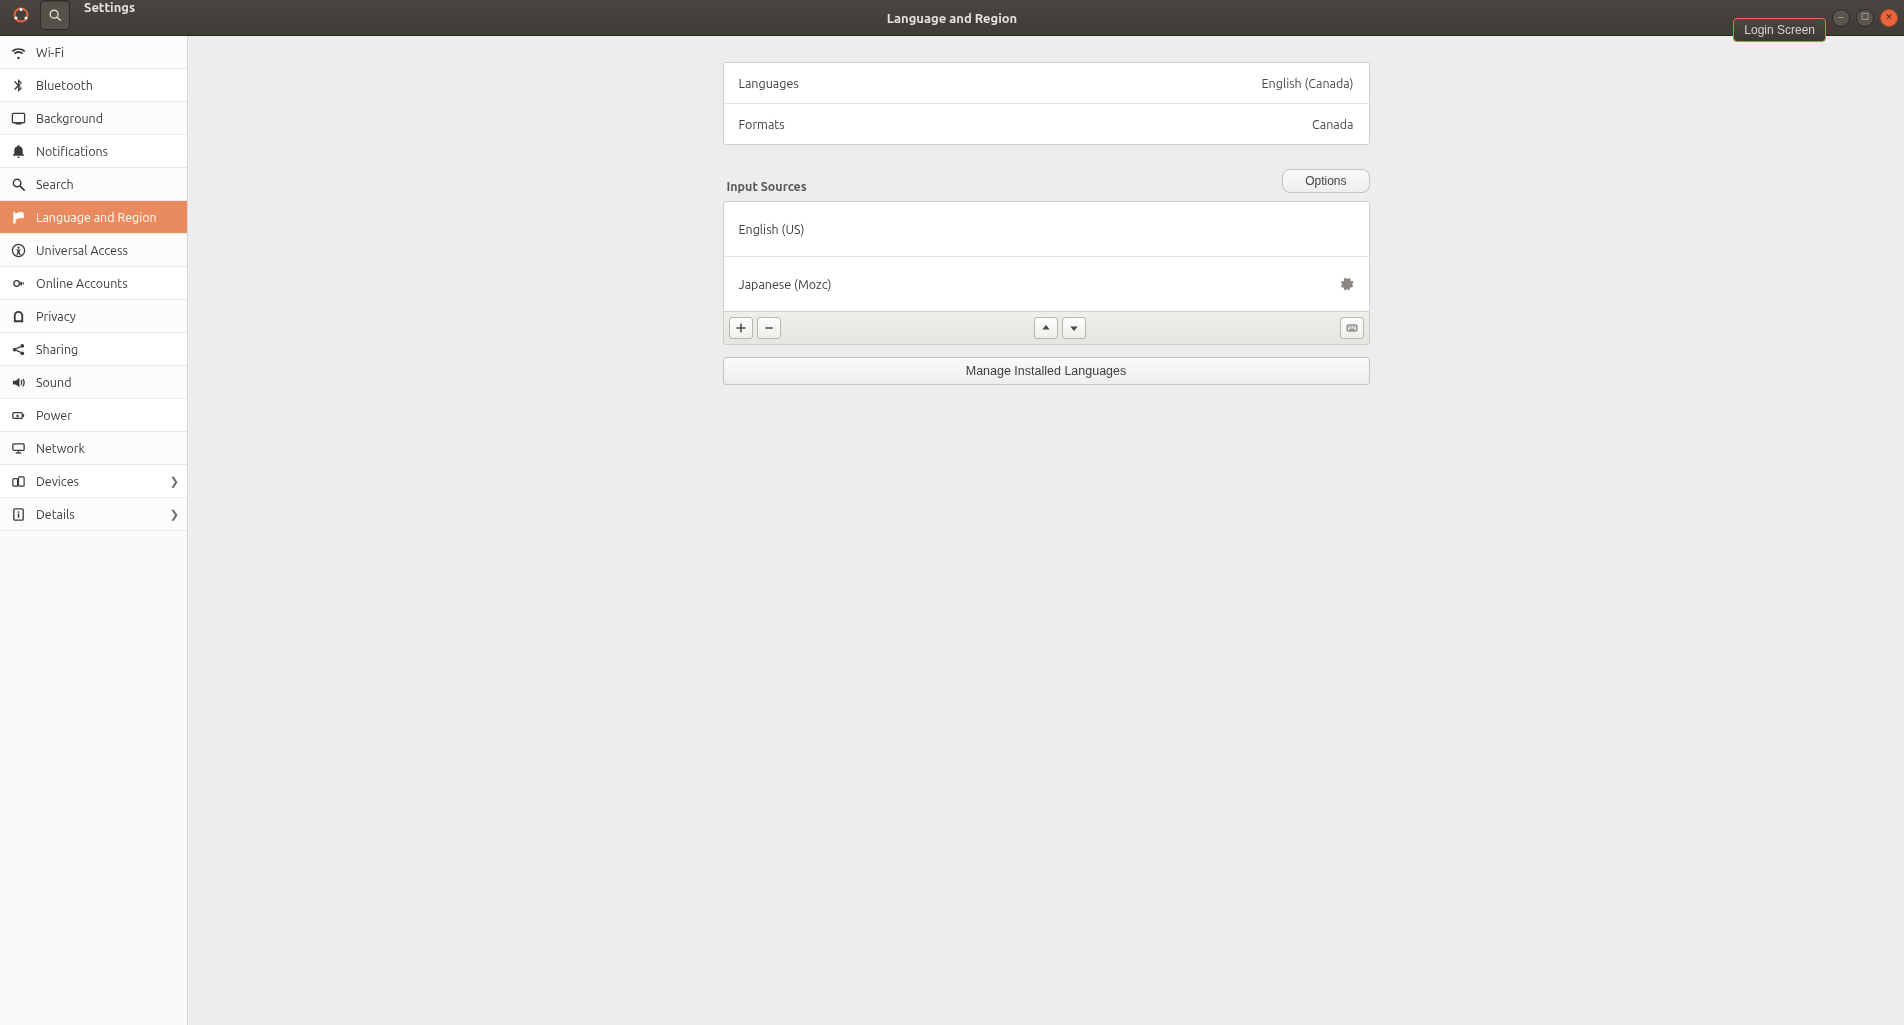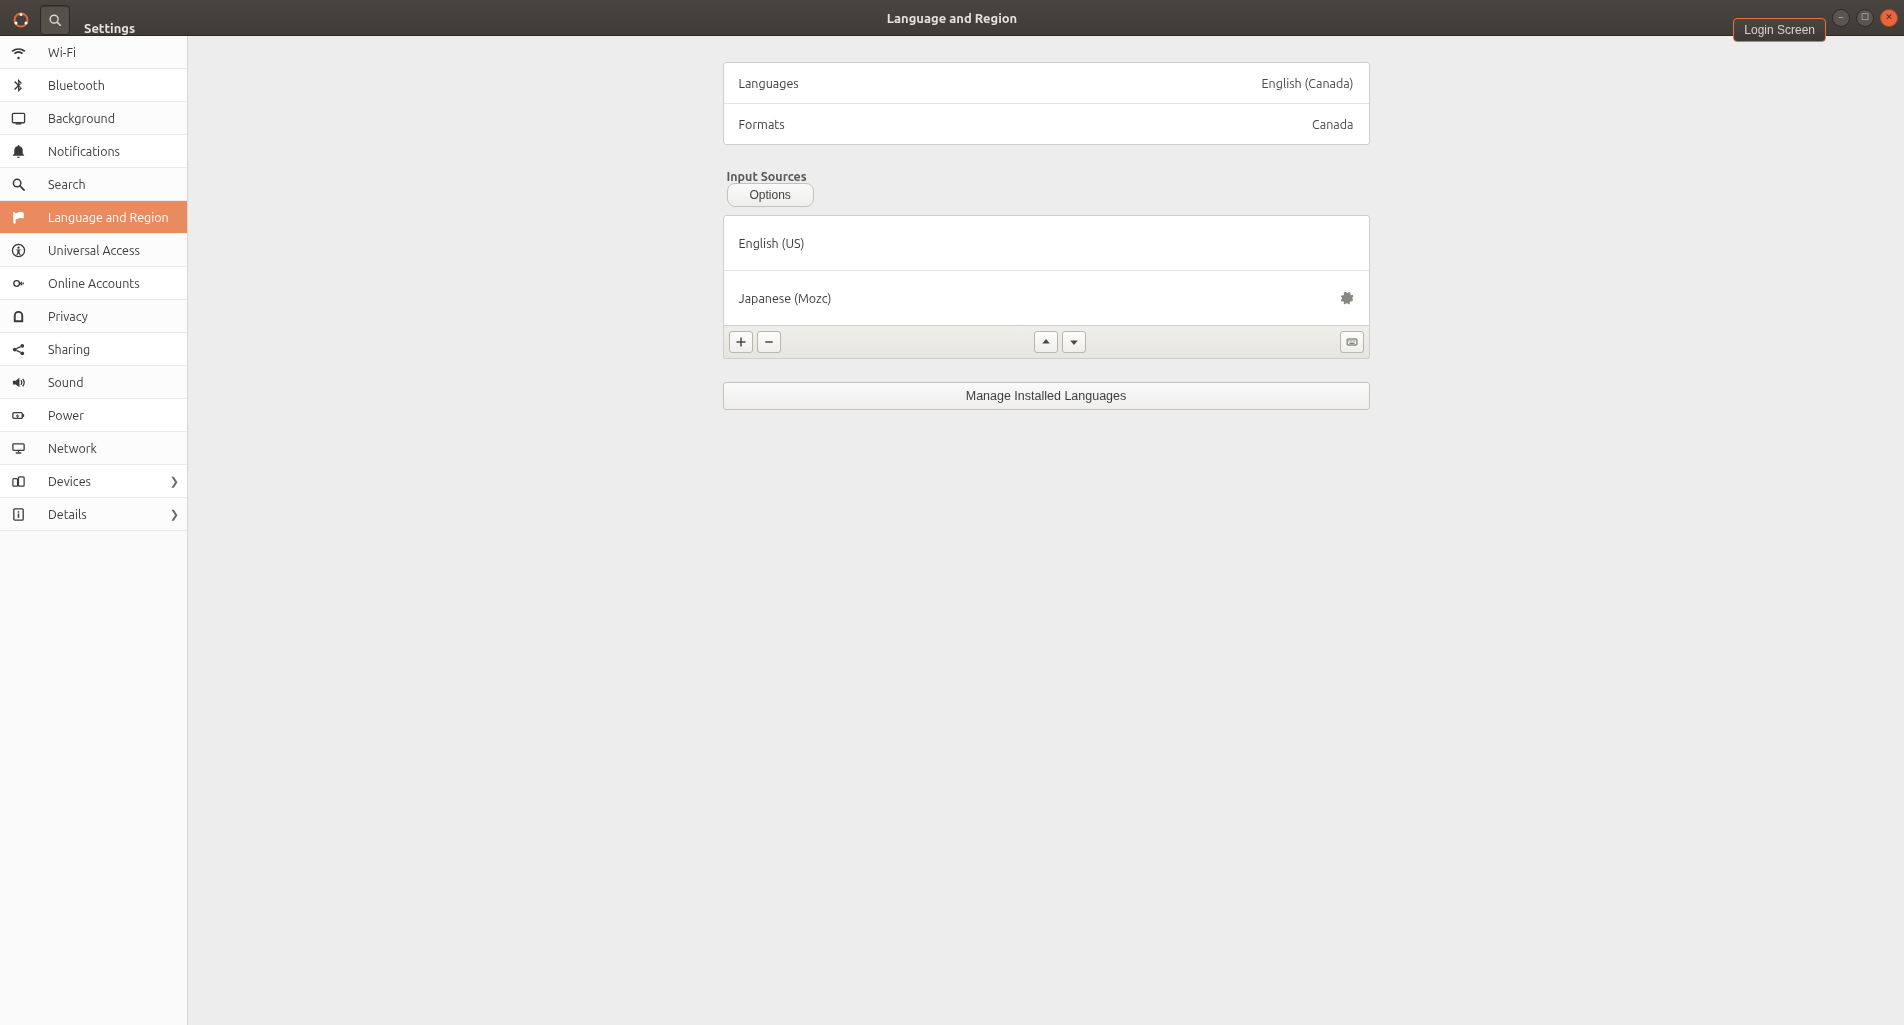--- a/index.html
+++ b/index.html
@@ -15,21 +15,21 @@
 
 .titlebar {
   height: 36px;
   background: linear-gradient(#4a4541, #3f3b36);
   display: flex;
   align-items: center;
   color: #dcdad6;
   border-bottom: 1px solid #2b2724;
   position: relative;
 }
-.tb-left { display: flex; align-items: flex-end; height: 100%; }
+.tb-left { display: flex; align-items: flex-start; height: 100%; }
 .tb-iconbtn {
   width: 30px; height: 30px; margin-left: 4px;
   display: flex; align-items: center; justify-content: center;
   border-radius: 4px;
 }
 .tb-iconbtn.app { margin-left: 6px; }
 .tb-iconbtn.search {
   background: #555049;
   border: 1px solid #2e2b27;
   box-shadow: inset 0 1px 1px rgba(0,0,0,.25);
@@ -66,21 +66,21 @@
 .winbtn.close { background:#e9663c; color:#5b2513; border-color:#b04a26; }
 
 .shell { display:flex; height: calc(1025px - 36px); }
 .sidebar {
   width: 188px; background:#fafafa; border-right:1px solid #d6d6d6;
 }
 .sidebar-item {
   display:flex; align-items:center; height:33px;
   padding:0 10px; border-bottom:1px solid #eaeaea;
   cursor:pointer; background:#ffffff;
-  gap:22px; position:relative;
+  gap:10px; position:relative;
 }
 .sidebar-item:nth-child(odd){ background:#fcfcfc; }
 .sidebar-item.active{
   background:#e98a5f; color:#fff;
 }
 .sidebar-item.active .sidebar-ico svg{ fill:#fff; stroke:#fff; }
 .sidebar-ico{ width:16px; height:16px; display:flex; align-items:center; justify-content:center; }
 .sidebar-ico svg{ width:15px; height:15px; fill:#3a3a3a; }
 .sidebar-label{ font-size:12.5px; }
 .sidebar .chev{
@@ -94,23 +94,22 @@
   background:#fff; border:1px solid #d0cec9; border-radius:3px;
 }
 .row {
   display:flex; align-items:center; justify-content:space-between;
   padding:13px 15px; font-size:12.5px;
 }
 .row + .row { border-top:1px solid #e6e4df; }
 .row .value{ color:#4a4a4a; }
 
 .section-head{
-  display:flex; align-items:flex-start; justify-content:space-between;
+  display:flex; align-items:flex-end; justify-content:space-between;
   margin:24px 0 8px 4px;
-  flex-direction:column;
 }
 .section-title{ font-weight:700; color:#5a5854; font-size:12.5px; }
 .btn {
   background:linear-gradient(#fafafa,#efeeec);
   border:1px solid #c5c2bc; border-radius:8px;
   padding:4px 22px; font-size:12px; color:#424242; cursor:pointer;
 }
 
 .inputsrc-list{
   background:#fff; border:1px solid #d0cec9; border-top-left-radius:3px; border-top-right-radius:3px;
@@ -133,21 +132,21 @@
   width:24px; height:22px;
   background:linear-gradient(#fdfdfd,#efeeea);
   border:1px solid #b9b6b0; border-radius:3px;
   display:flex; align-items:center; justify-content:center;
   font-size:13px; color:#4b4944; cursor:pointer;
 }
 .sqbtn svg{ width:12px; height:12px; fill:#4b4944; }
 .tb-spacer{ flex:1; }
 
 .wide-btn{
-  width:100%; margin-top:23px;
+  width:100%; margin-top:12px;
   background:linear-gradient(#fafafa,#efeeec);
   border:1px solid #c5c2bc; border-radius:3px;
   padding:6px 0; text-align:center; font-size:12.5px; color:#3e3e3e;
   cursor:pointer;
 }
 
 .circle-swirl{ width:16px; height:16px; }
 </style>
 </head>
 <body>

